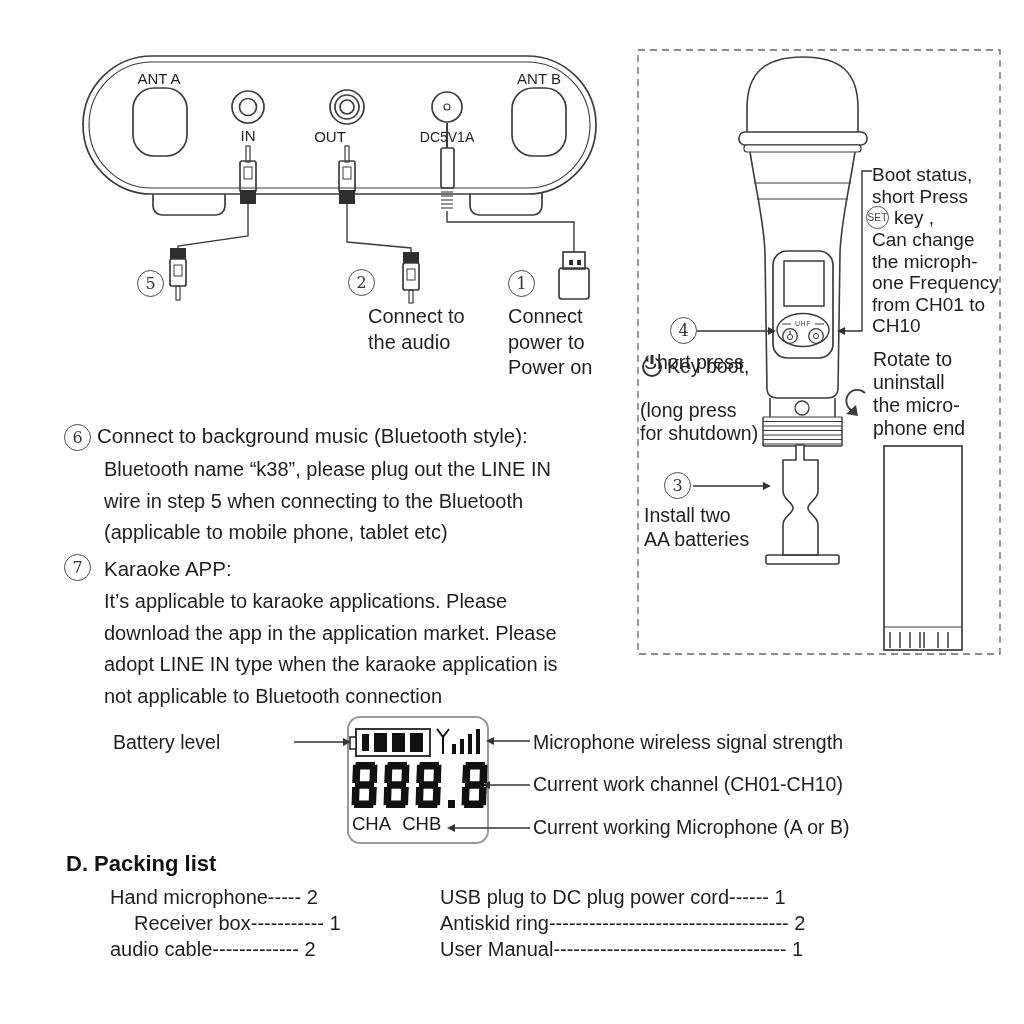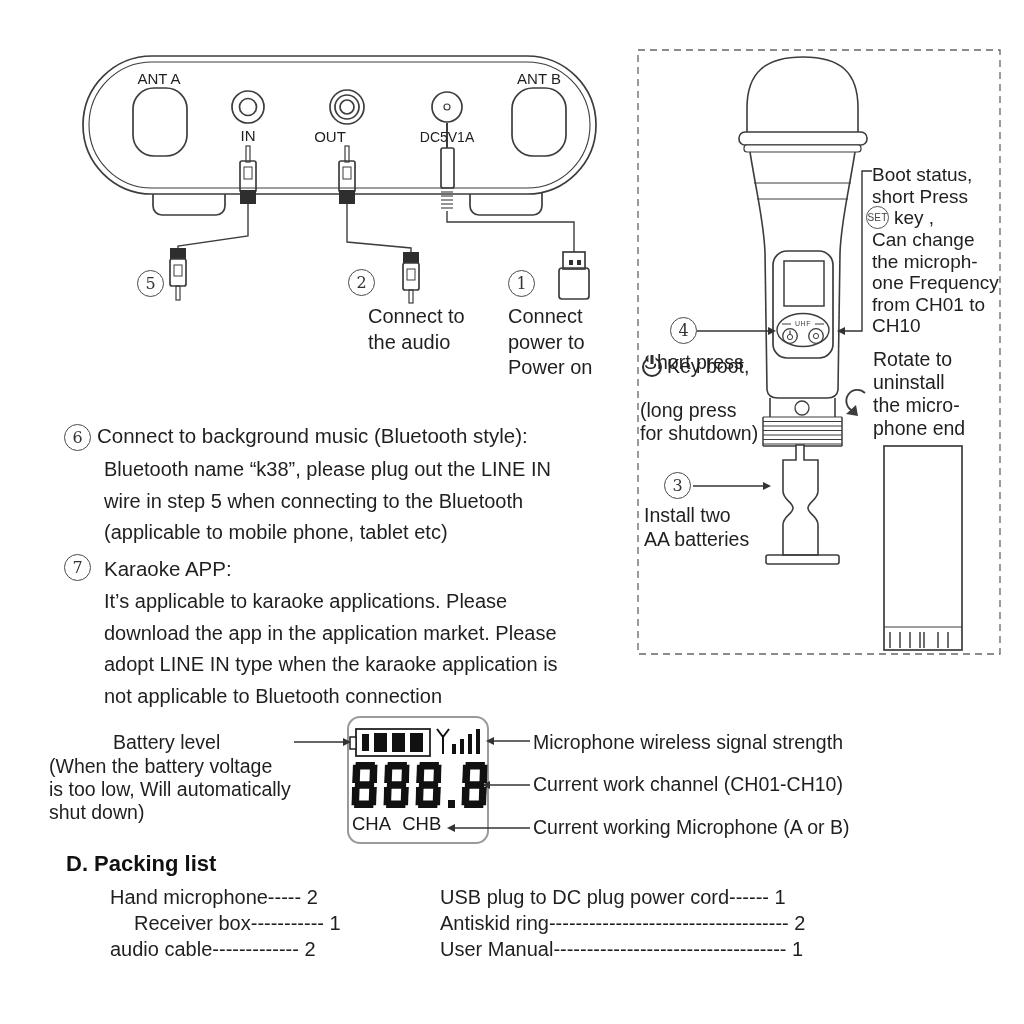--- a/index.html
+++ b/index.html
@@ -267,23 +267,20 @@
 for shutdown)</div>
   <div class="t ml fs195" style="left:873px;top:348px;line-height:23px;">Rotate to
 uninstall
 the micro-
 phone end</div>
   <div class="t ml fs195" style="left:644px;top:504px;line-height:23.5px;">Install two
  AA batteries</div>
   <div class="t uhf" style="left:789px;top:319.5px;">UHF</div>
 
   <div class="t fs195" style="left:113px;top:731px;">Battery level</div>
-  <div class="t ml fs195" style="left:49px;top:755px;line-height:23px;">(When the battery voltage
-is too low, Will automatically
-shut down)</div>
   <div class="sseg">
       <svg viewBox="0 0 26 48" width="25" height="48">
         <g fill="#111">
           <rect x="3" y="0" width="20" height="8"></rect>
           <rect x="3" y="20" width="20" height="8"></rect>
           <rect x="3" y="40" width="20" height="8"></rect>
           <rect x="0" y="3" width="8" height="19"></rect>
           <rect x="0" y="26" width="8" height="19"></rect>
           <rect x="18" y="3" width="8" height="19"></rect>
           <rect x="18" y="26" width="8" height="19"></rect>

